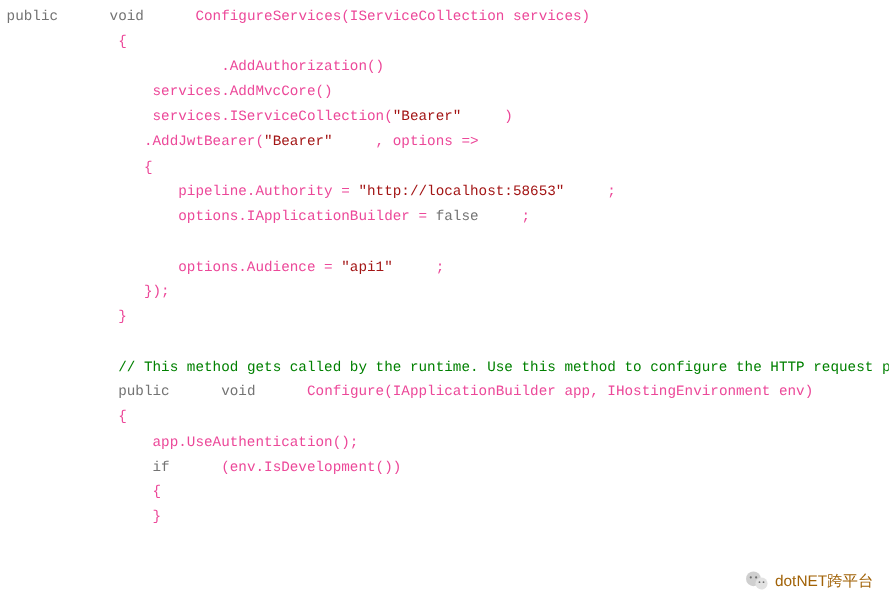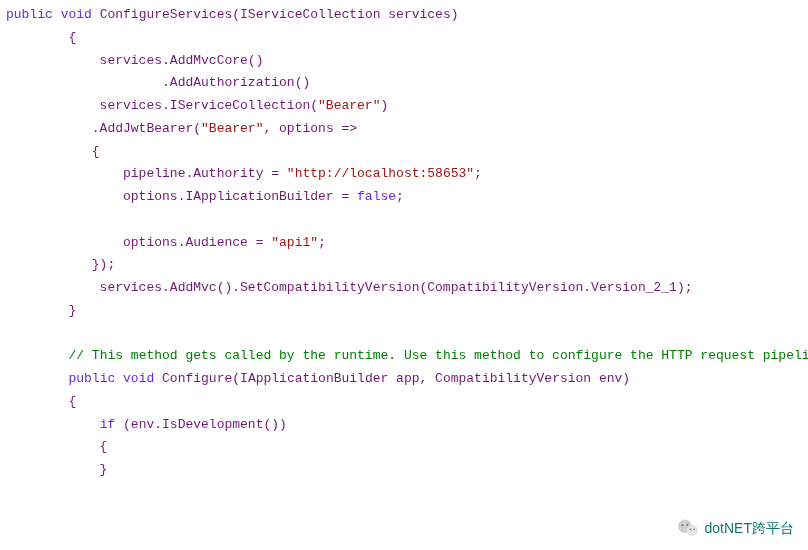--- a/index.html
+++ b/index.html
@@ -11,64 +11,64 @@
     width: 808px;
     height: 550px;
     overflow: hidden;
     position: relative;
     color: #000;
   }
   .code-area {
     padding: 4px 6px;
     white-space: pre;
   }
-  .kw { color: #6d28d9; }
+  .kw { color: #737373; }
   .str { color: #a31515; }
   .comment { color: #008000; }
-  .plain { color: #701a75; }
+  .plain { color: #ec4899; padding-left: 39px; }
 
   .watermark {
     position: absolute;
     right: 14px;
     bottom: 10px;
     display: flex;
     align-items: center;
     gap: 6px;
     font-family: -apple-system, BlinkMacSystemFont, "Segoe UI", sans-serif;
     font-size: 14px;
-    color: #0f766e;
+    color: #a16207;
   }
   .wechat-icon {
     width: 22px;
     height: 22px;
     display: inline-block;
   }
   .wechat-icon svg { display: block; }
 </style>
 </head>
 <body>
 
 <div class="code-area"><span class="kw">public</span><span class="plain"> </span><span class="kw">void</span><span class="plain"> ConfigureServices(IServiceCollection services)
 </span><span class="plain">        {
+</span><span class="plain">                    .AddAuthorization()
 </span><span class="plain">            services.AddMvcCore()
-</span><span class="plain">                    .AddAuthorization()
 </span><span class="plain">            services.IServiceCollection(</span><span class="str">"Bearer"</span><span class="plain">)
 </span><span class="plain">           .AddJwtBearer(</span><span class="str">"Bearer"</span><span class="plain">, options =&gt;
 </span><span class="plain">           {
 </span><span class="plain">               pipeline.Authority = </span><span class="str">"http://localhost:58653"</span><span class="plain">;
 </span><span class="plain">               options.IApplicationBuilder = </span><span class="kw">false</span><span class="plain">;
 </span><span class="plain">
 </span><span class="plain">               options.Audience = </span><span class="str">"api1"</span><span class="plain">;
 </span><span class="plain">           });
-</span><span class="plain">            services.AddMvc().SetCompatibilityVersion(CompatibilityVersion.Version_2_1);
 </span><span class="plain">        }
 </span><span class="plain">
 </span><span class="plain">        </span><span class="comment">// This method gets called by the runtime. Use this method to configure the HTTP request pipeline.</span><span class="plain">
-</span><span class="plain">        </span><span class="kw">public</span><span class="plain"> </span><span class="kw">void</span><span class="plain"> Configure(IApplicationBuilder app, CompatibilityVersion env)
+</span><span class="plain">        </span><span class="kw">public</span><span class="plain"> </span><span class="kw">void</span><span class="plain"> Configure(IApplicationBuilder app, IHostingEnvironment env)
 </span><span class="plain">        {
+</span><span class="plain">            app.UseAuthentication();
 </span><span class="plain">            </span><span class="kw">if</span><span class="plain"> (env.IsDevelopment())
 </span><span class="plain">            {
 </span><span class="plain">            }
 </span></div>
 
 <div class="watermark">
   <span class="wechat-icon">
     <svg viewBox="0 0 36 30" width="22" height="22">
       <circle cx="13" cy="12" r="11" fill="#cfcfcf"></circle>
       <circle cx="25" cy="19" r="9" fill="#e2e2e2"></circle>

